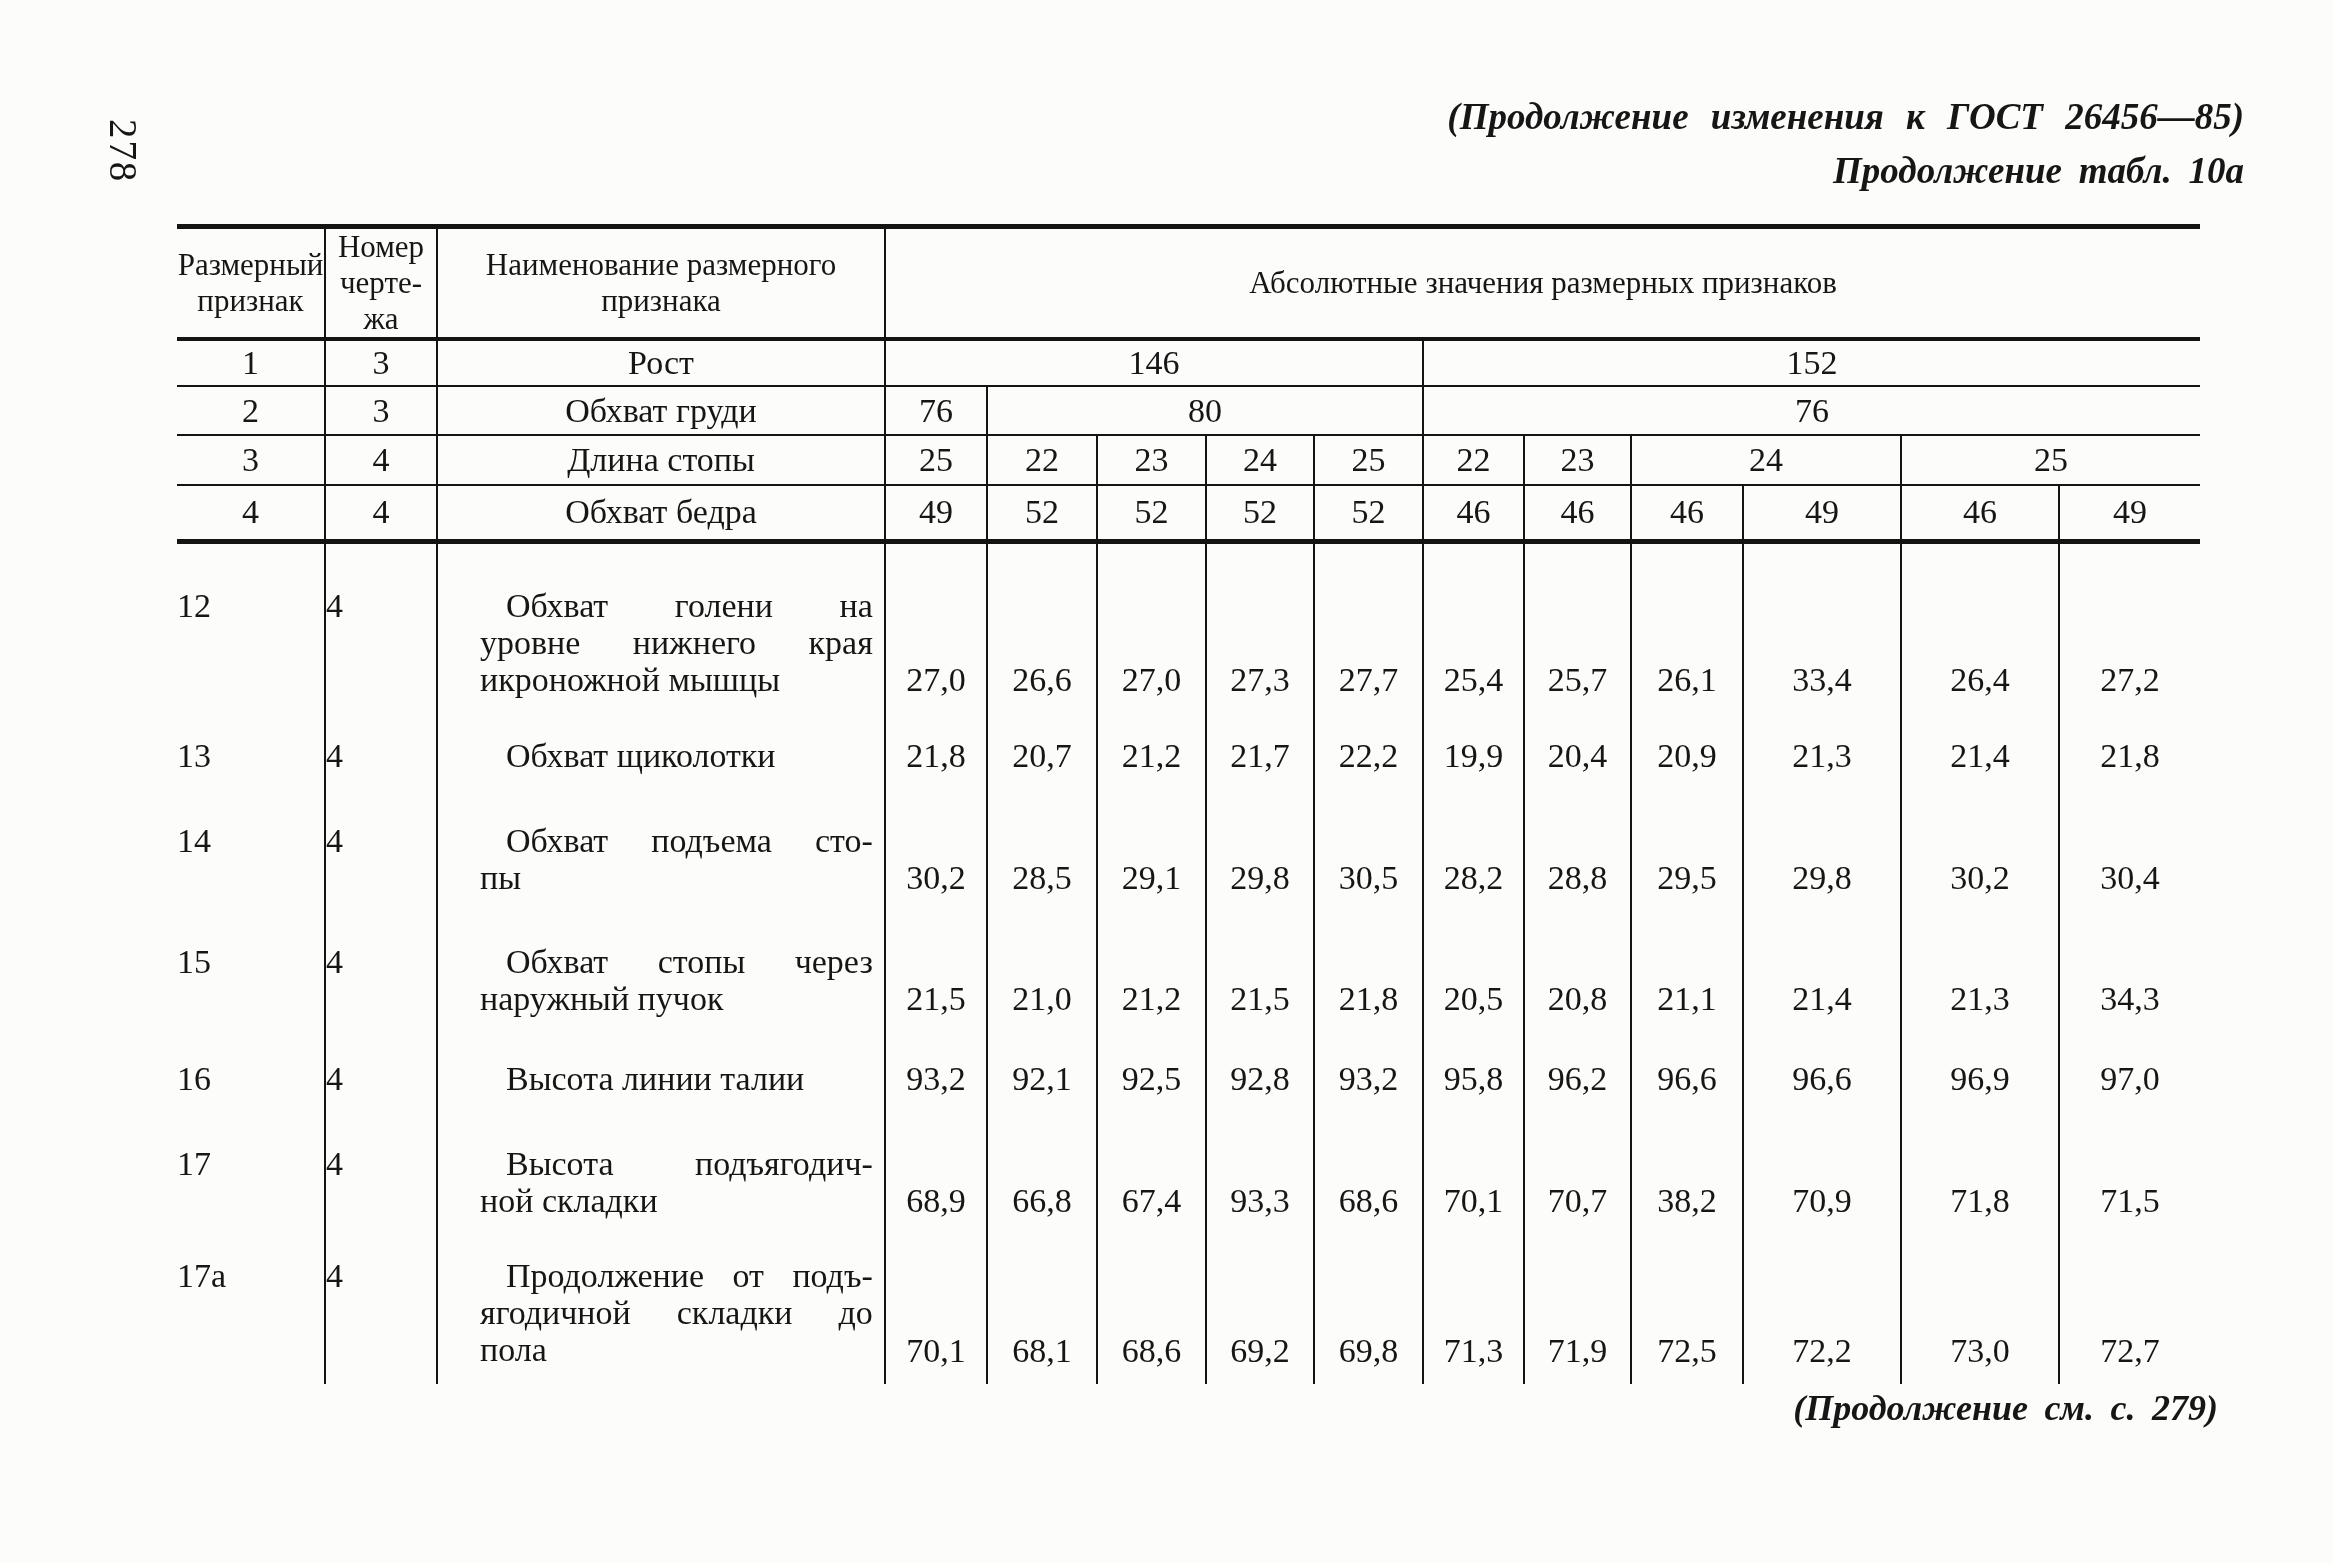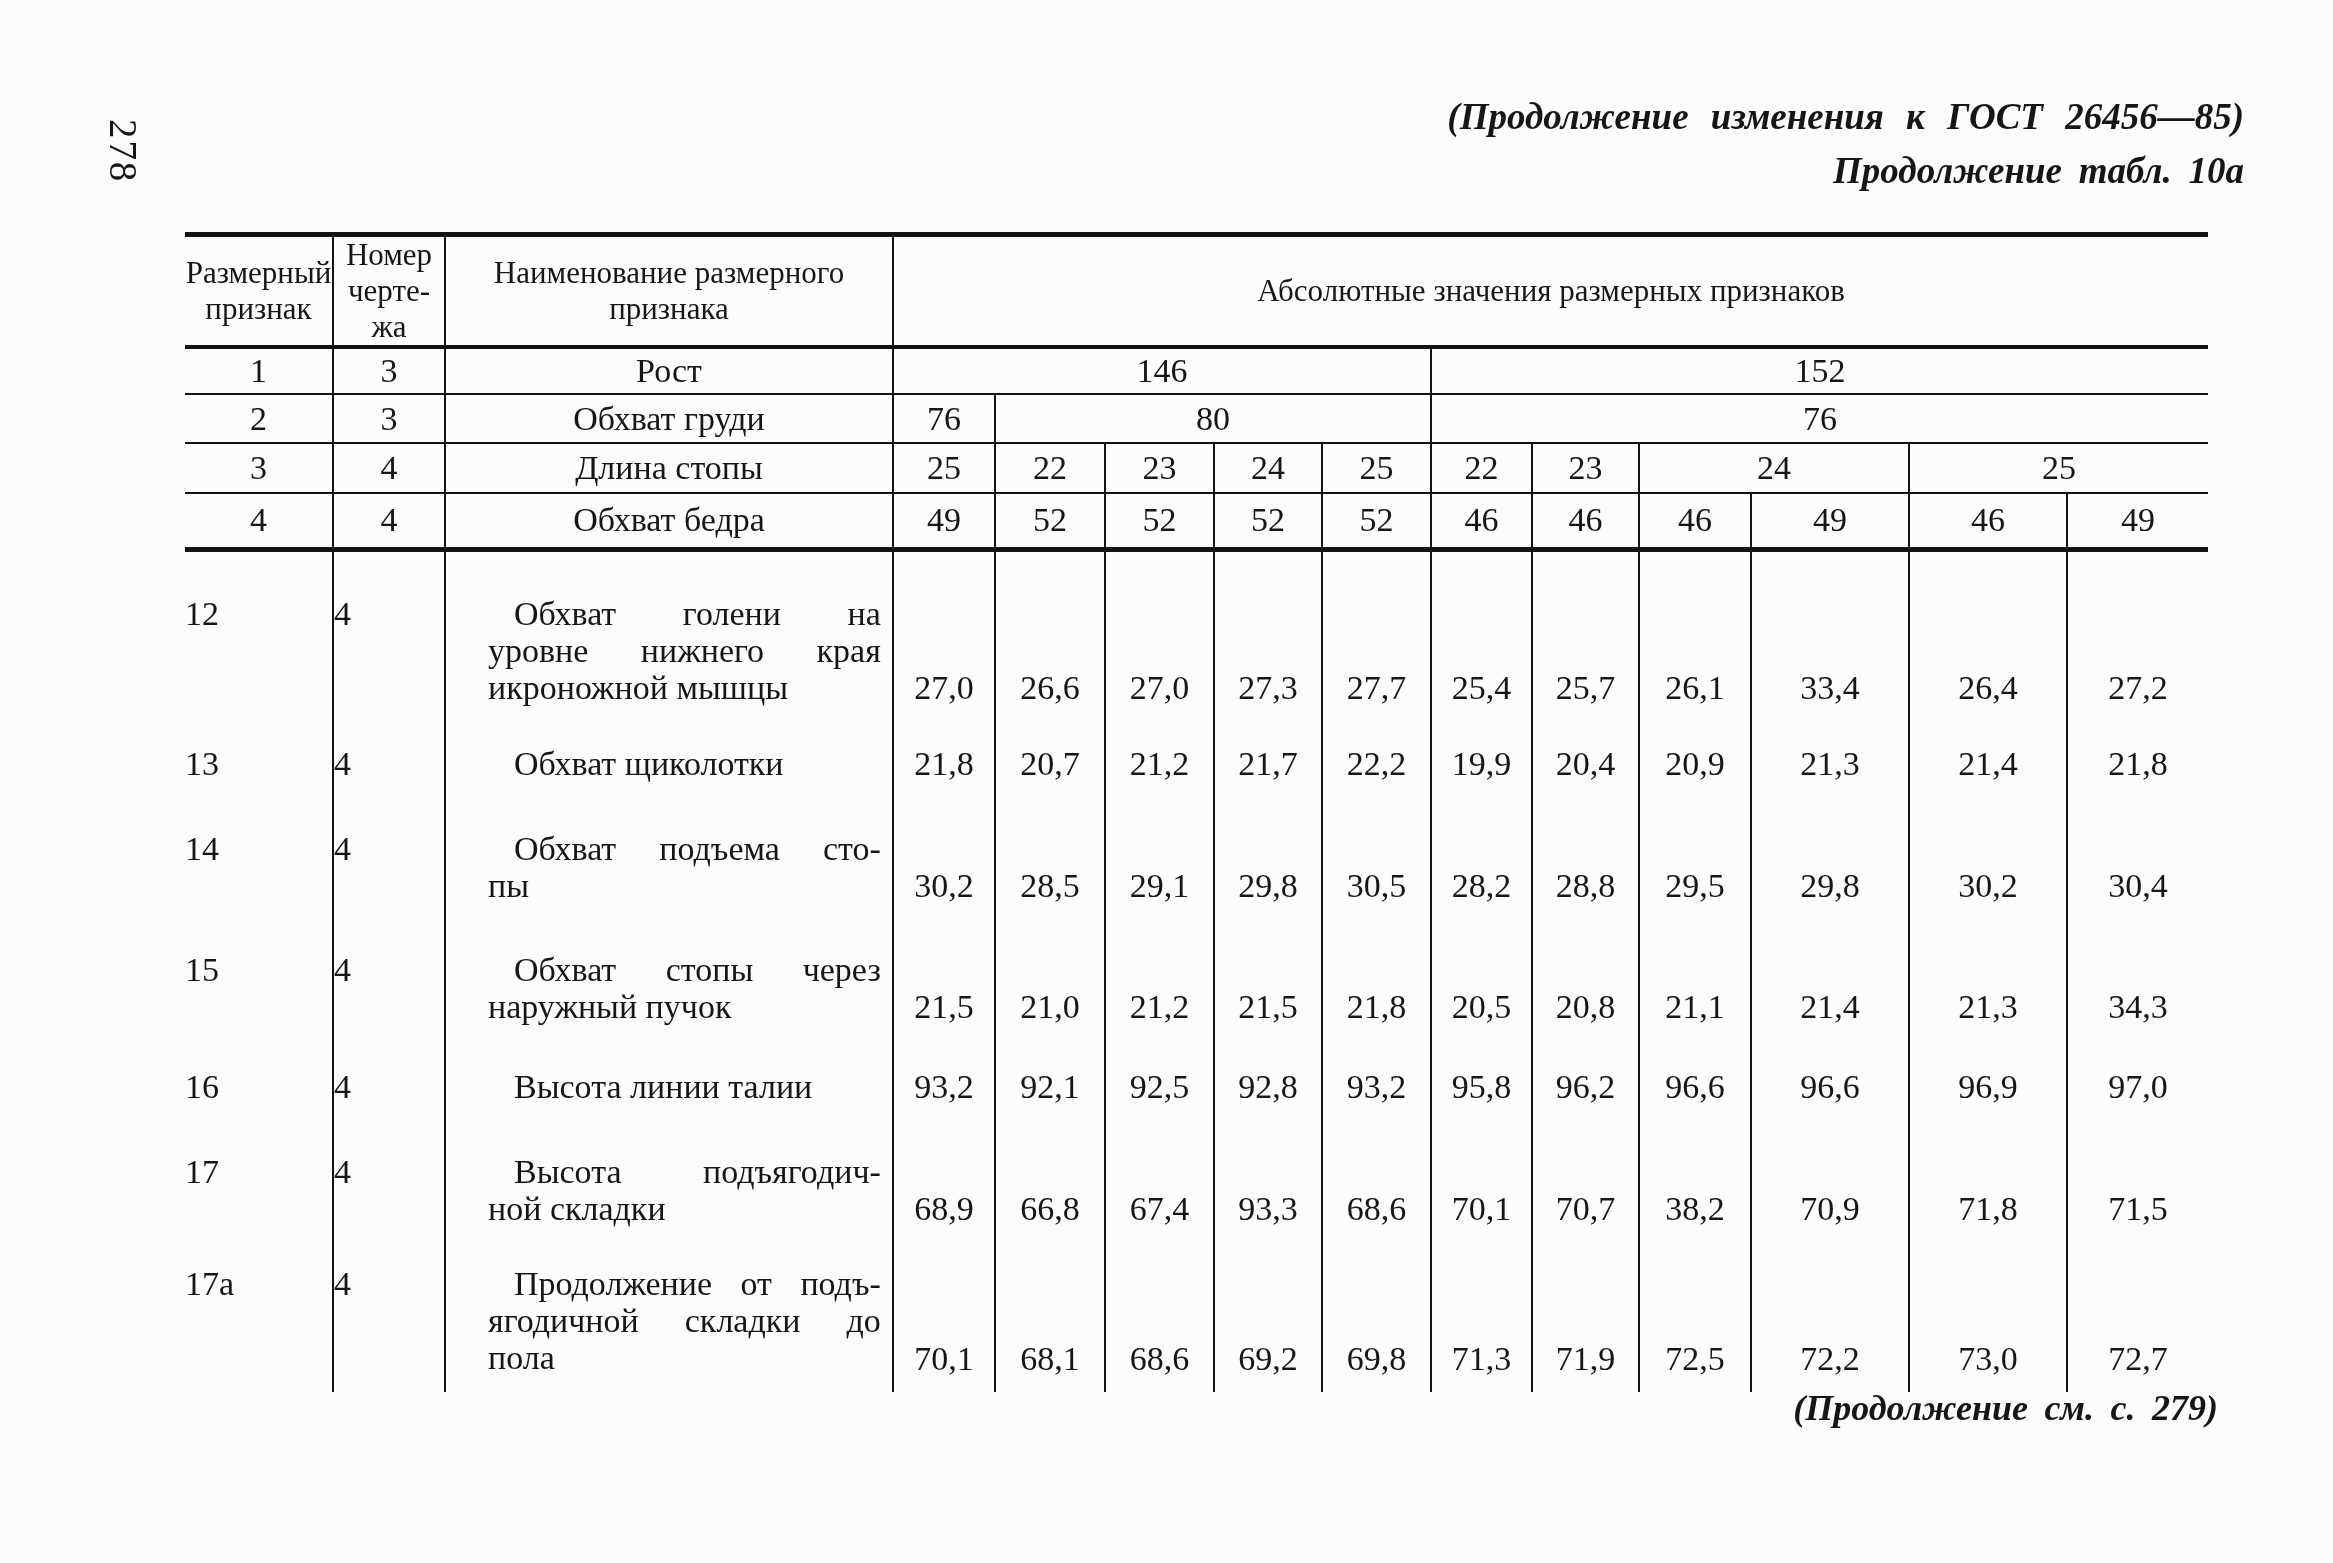--- a/index.html
+++ b/index.html
@@ -30,25 +30,24 @@
   .titles .t1{word-spacing:13px;text-align:center;}
   .titles .t2{margin-top:6.5px;word-spacing:7.5px;}
   
   .footer-note{
     position:absolute;top:1387px;right:115px;
     font-style:italic;font-weight:600;
     font-size:36px;word-spacing:7.5px;
   }
   
   table.gost{
-    position:absolute;left:177px;top:232px;
+    position:absolute;left:177px;top:224px;
     width:2023px;
     border-collapse:collapse;table-layout:fixed;
     border-top:5.6px solid #141414;
-    margin-left:8px;
   }
   td,th{
     border-left:2.8px solid #141414;
     border-right:2.8px solid #141414;
     padding:0;font-weight:normal;
     overflow:hidden;
   }
   tr > *:first-child{border-left:none;}
   tr > *:last-child{border-right:none;}
   

